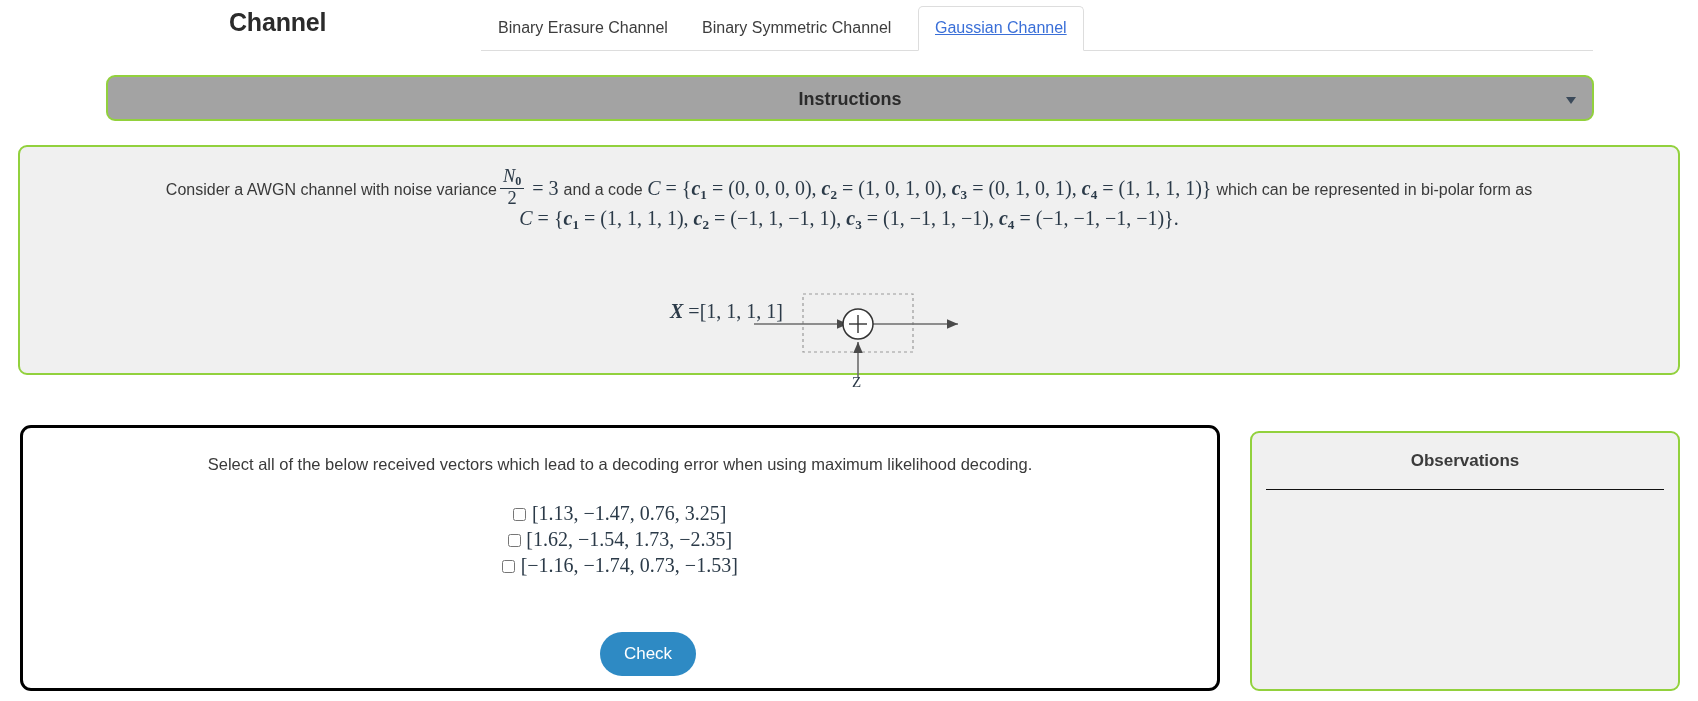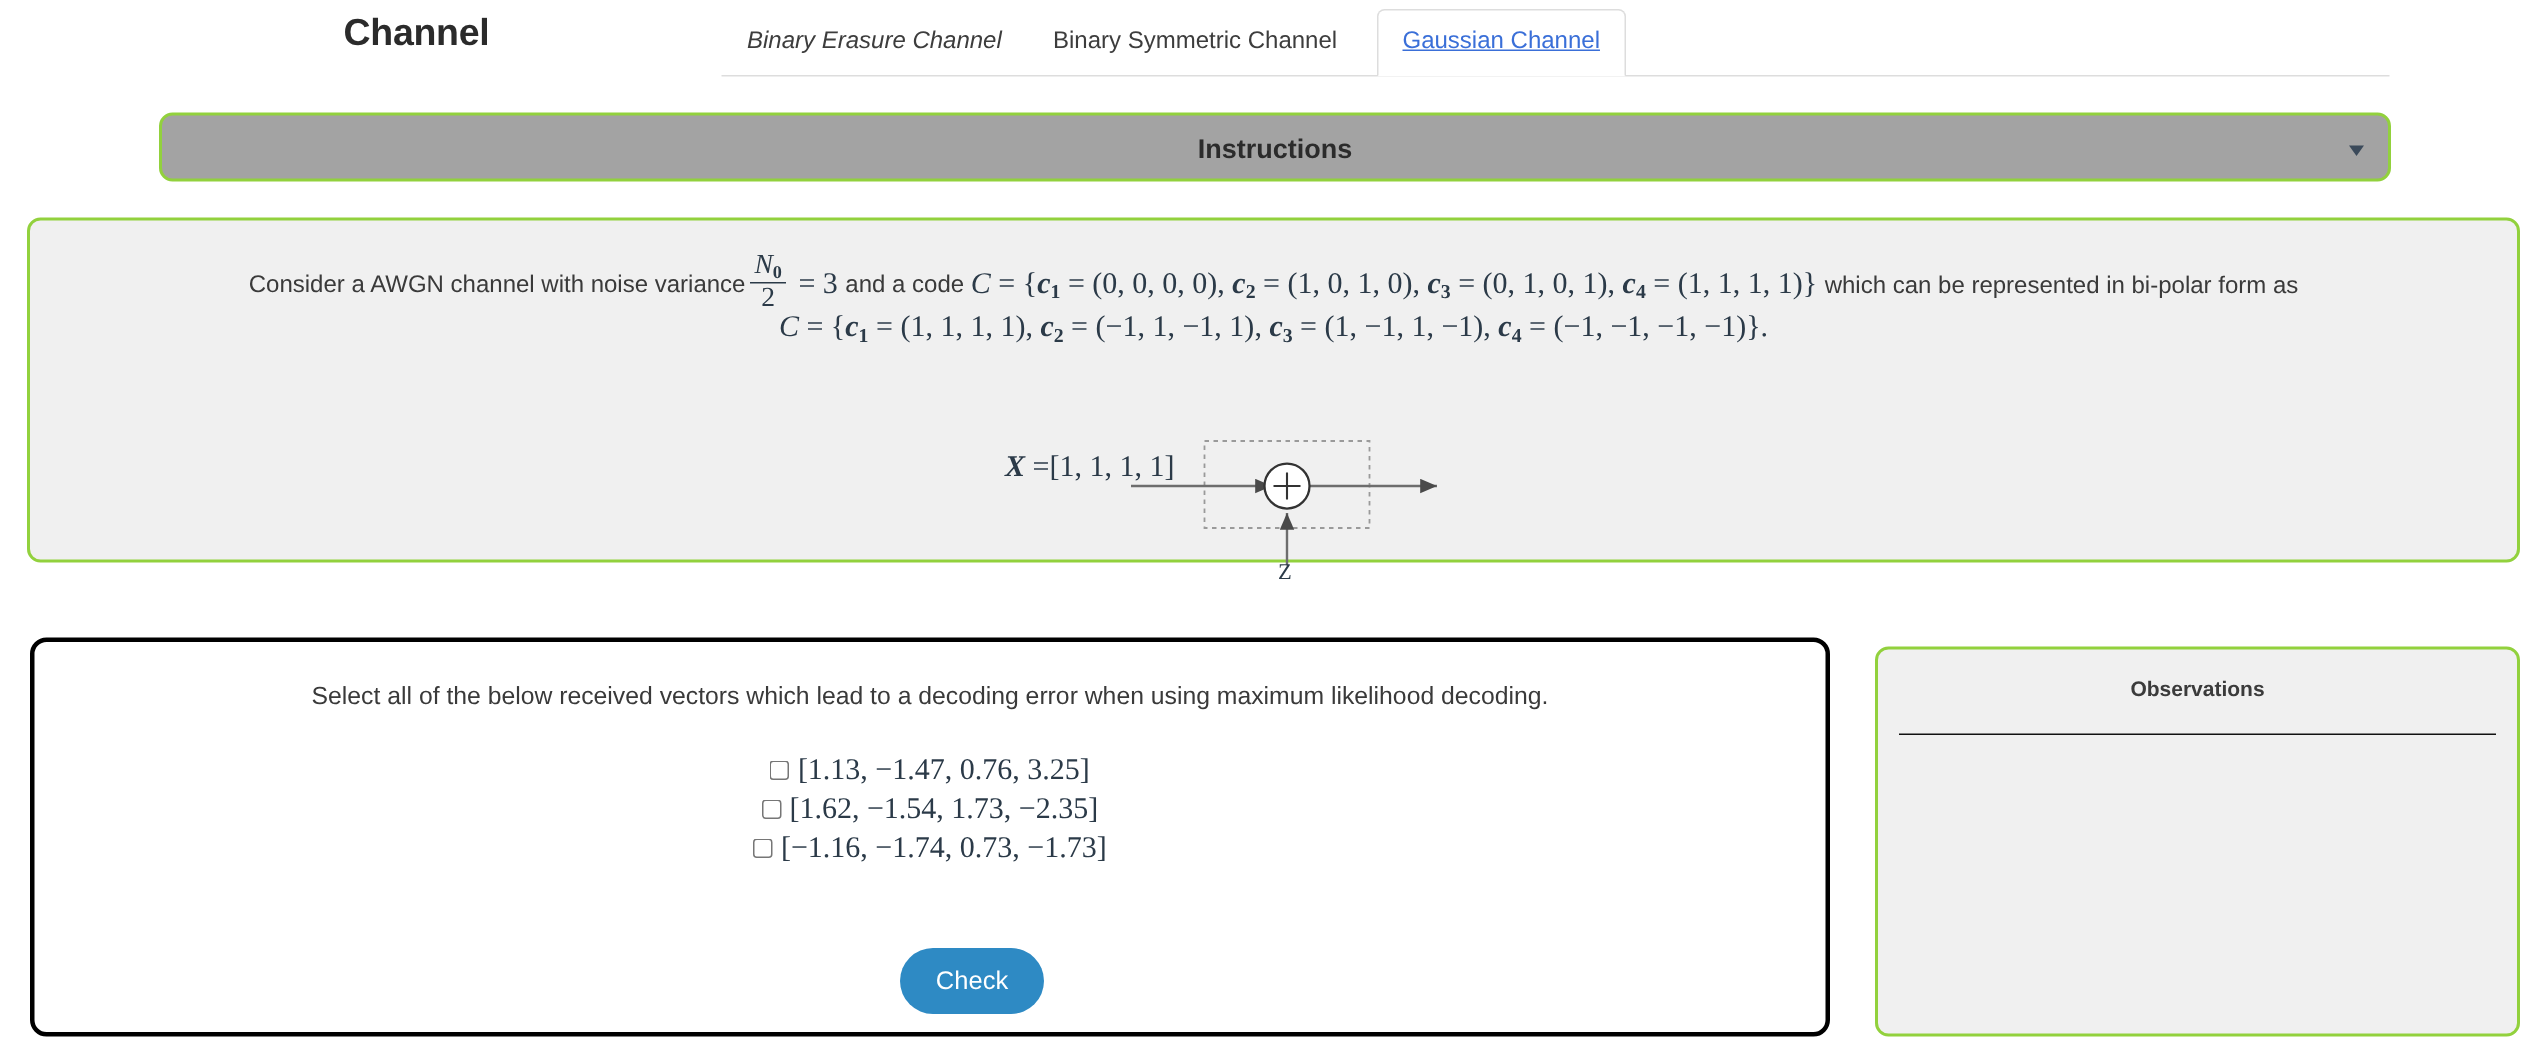--- a/index.html
+++ b/index.html
@@ -215,21 +215,21 @@
     height: 260px;
     box-sizing: border-box;
     border: 2.5px solid #92d13d;
     border-radius: 9px;
     background: #f0f0f0;
   }
   .observations-title {
     position: absolute;
     left: 0; right: 0; top: 18px;
     text-align: center;
-    font-size: 14px;
+    font-size: 17px;
     font-weight: bold;
     color: #3b3b3b;
   }
   .observations-rule {
     position: absolute;
     left: 14px; right: 14px; top: 56px;
     height: 0;
     border-top: 1.5px solid #111111;
   }
   .observations-body {
@@ -239,21 +239,21 @@
     color: #3a3a3a;
   }
 </style>
 </head>
 <body>
 
 <div class="header-row">
   <div class="app-title">Channel</div>
 
   <div class="tabs">
-    <div class="tab" style="left:0px;font-style:italic;">Binary Erasure Channel</div>
+    <div class="tab" style="left:0px;">Binary Erasure Channel</div>
     <div class="tab" style="left:204px;">Binary Symmetric Channel</div>
     <div class="tab active" style="left:437px;">Gaussian Channel</div>
   </div>
 </div>
 
 <div class="instructions">
   <div class="instructions-label">Instructions</div>
   <div class="caret-down"></div>
 </div>
 
@@ -312,21 +312,21 @@
     <label class="choice">
       <input type="checkbox" style="">
       <span class="mth">[1.13, −1.47, 0.76, 3.25]</span>
     </label>
     <label class="choice">
       <input type="checkbox" style="">
       <span class="mth">[1.62, −1.54, 1.73, −2.35]</span>
     </label>
     <label class="choice">
       <input type="checkbox" style="">
-      <span class="mth">[−1.16, −1.74, 0.73, −1.73]</span>
+      <span class="mth">[−1.16, −1.74, 0.73, −1.53]</span>
     </label>
   </div>
 
   <button class="check-button">Check</button>
 </div>
 
 <div class="observations-panel">
   <div class="observations-title">Observations</div>
   <div class="observations-rule"></div>
   <div class="observations-body"></div>

